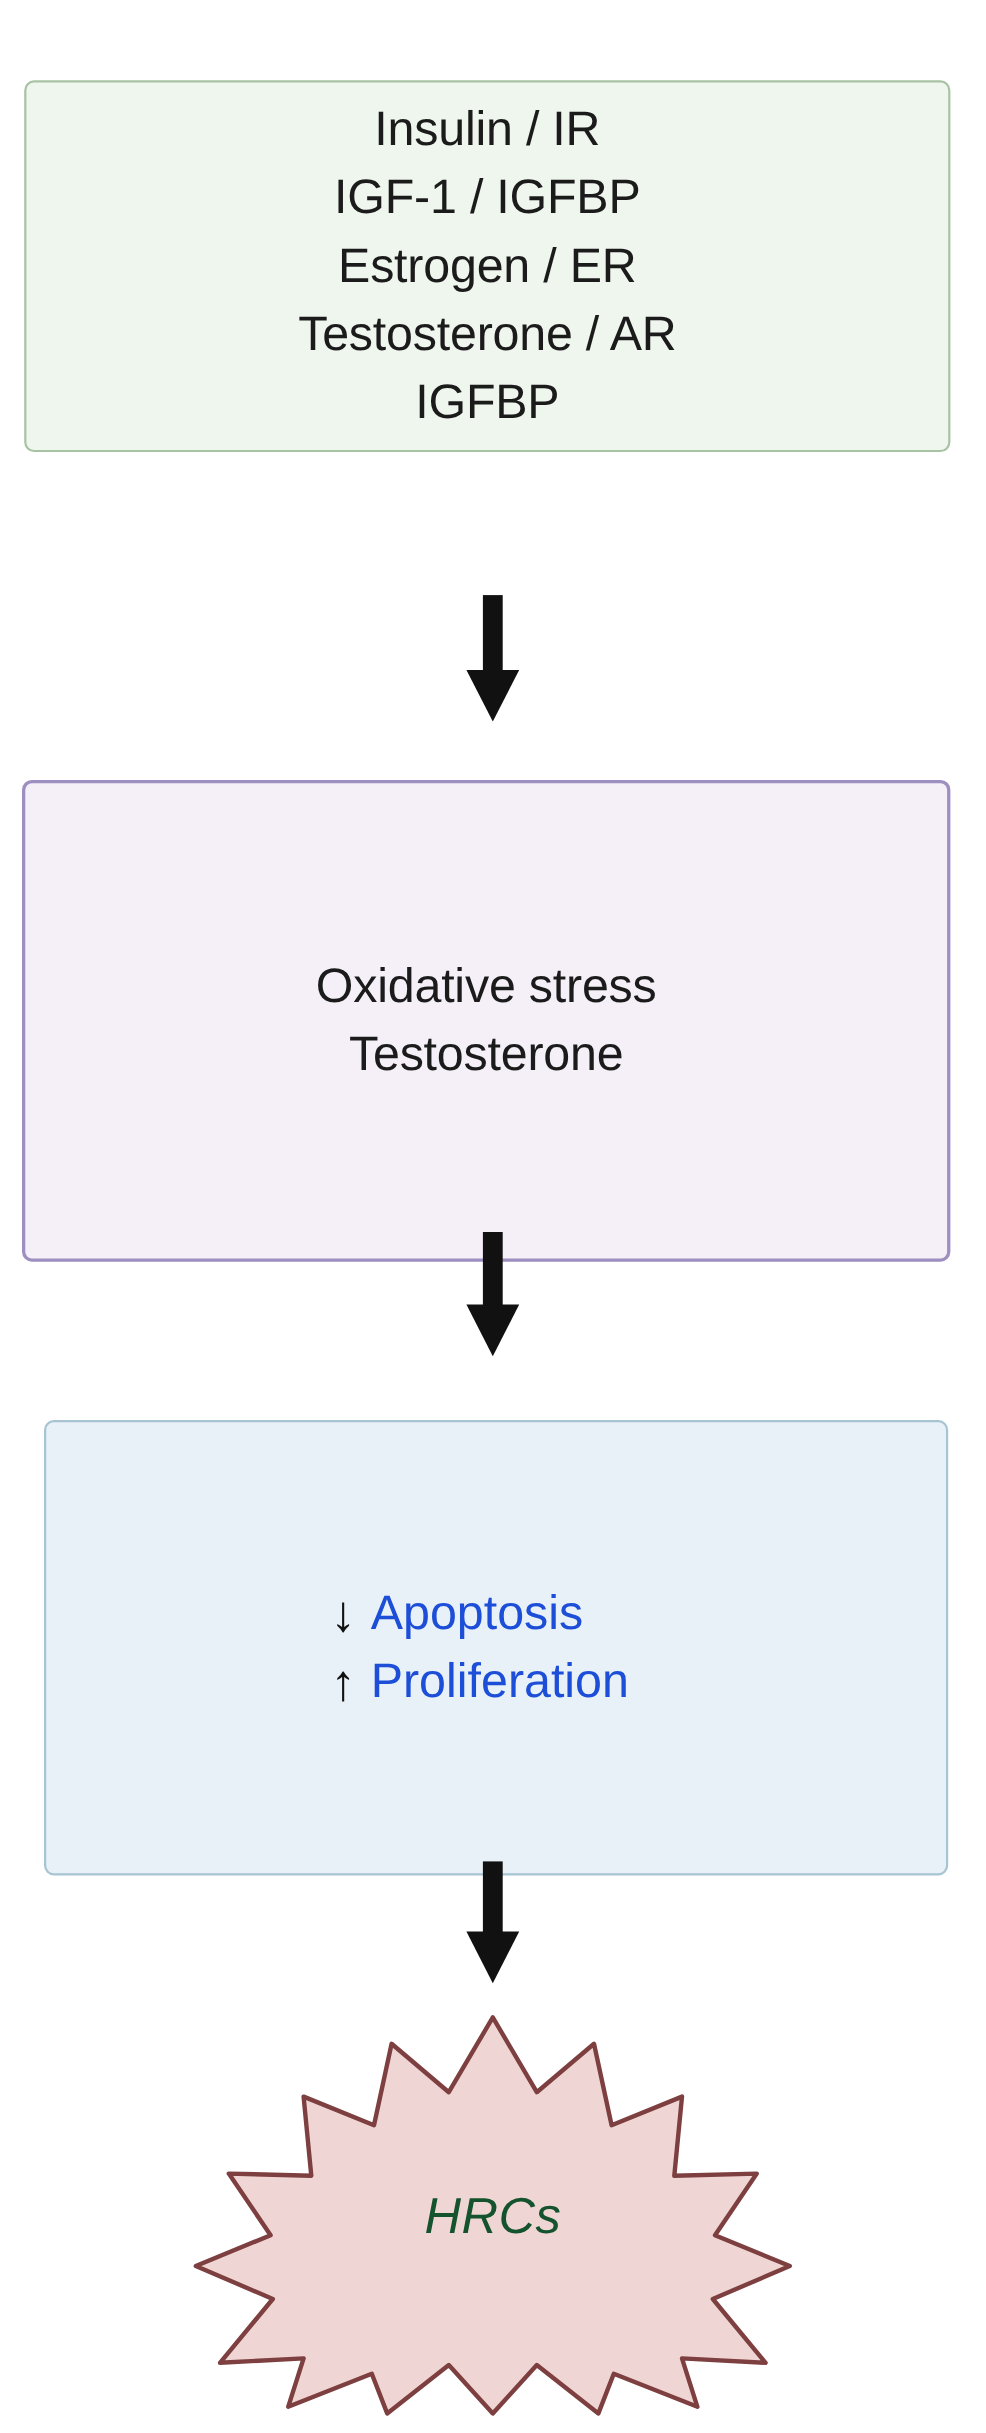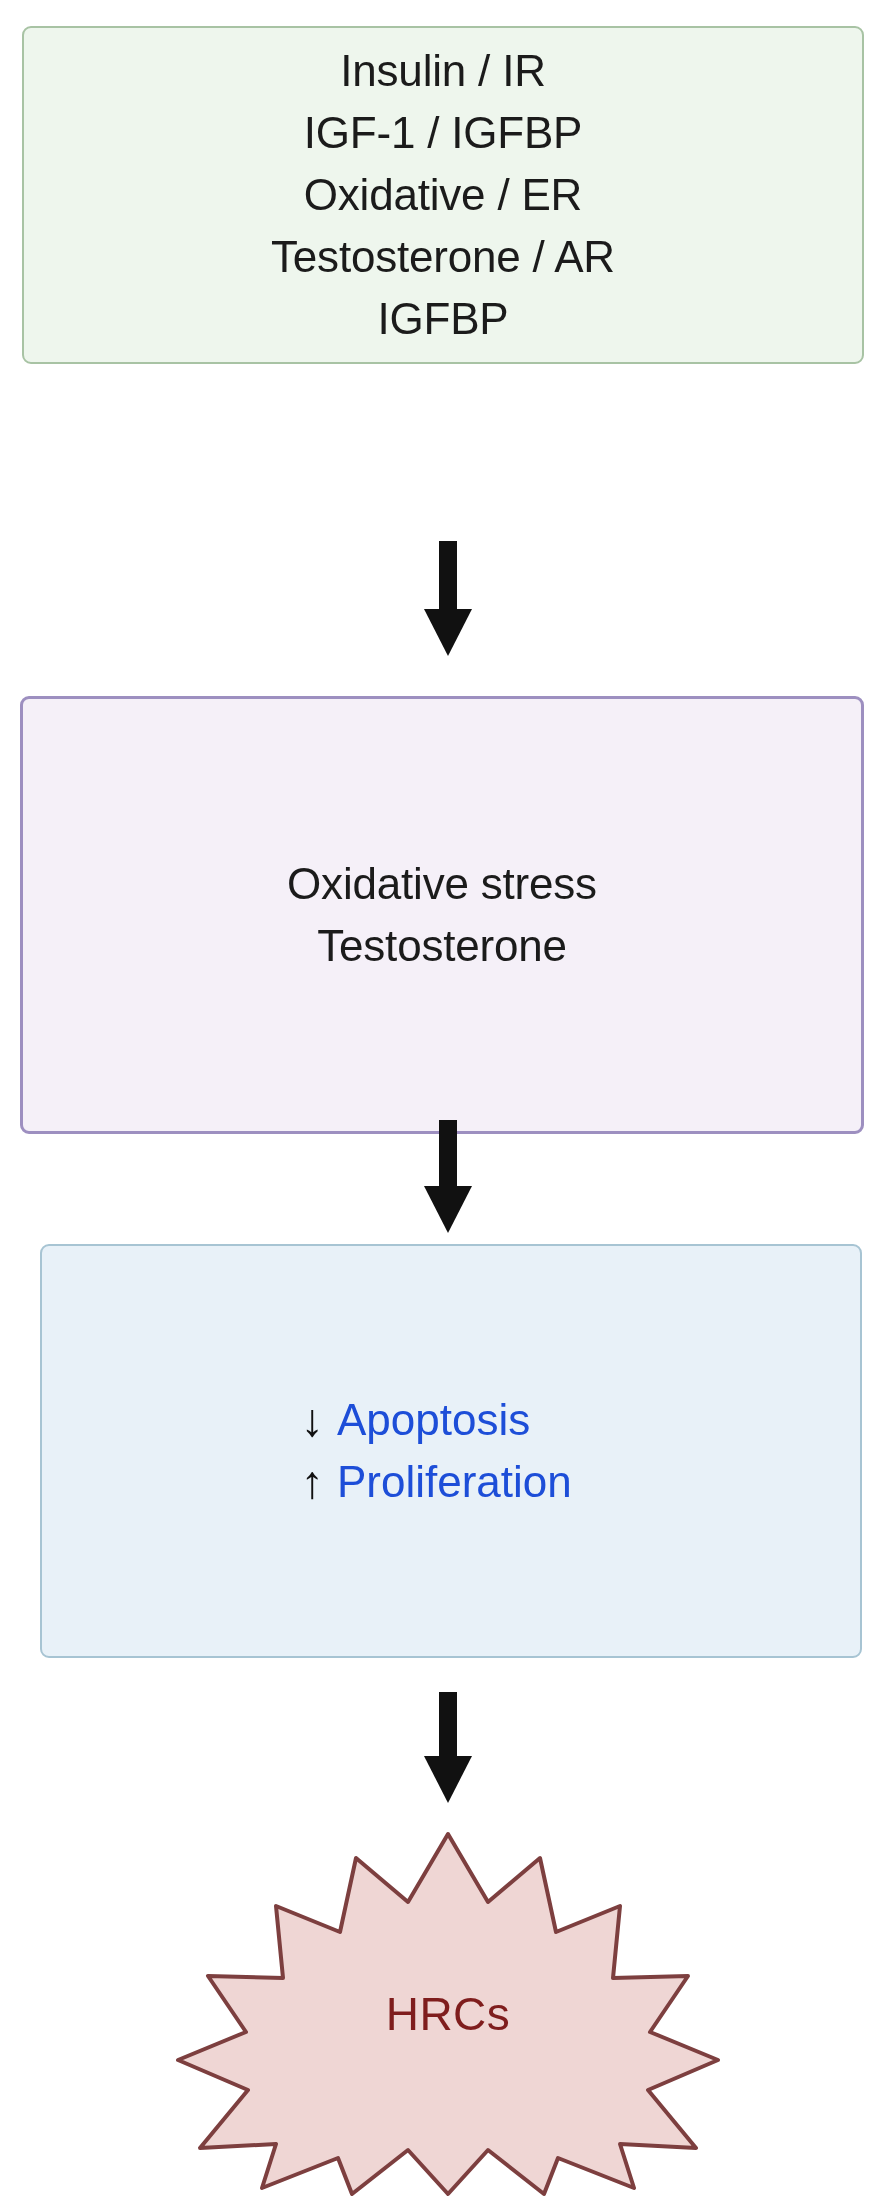--- a/index.html
+++ b/index.html
@@ -26,20 +26,21 @@
   
   .node-box {
     position: absolute;
     box-sizing: border-box;
     border-radius: 9px;
     display: flex;
     flex-direction: column;
     align-items: center;
     justify-content: center;
     text-align: center;
+    margin-top: 47px;
   }
 
   .node-line {
     color: #1b1b1b;
     font-size: 44px;
     line-height: 62px;
     letter-spacing: -0.2px;
     white-space: nowrap;
   }
 
@@ -49,21 +50,21 @@
     top: 26px;
     width: 842px;
     height: 338px;
     background: #eef6ed;
     border: 2px solid #a8c3a4;
   }
 
   
   #node-stress {
     left: 20px;
-    top: 696px;
+    top: 662px;
     width: 844px;
     height: 438px;
     background: #f5f0f8;
     border: 3px solid #9d8fc0;
   }
 
   
   #node-cellfate {
     left: 40px;
     top: 1244px;
@@ -124,33 +125,34 @@
   #outcome-label {
     position: absolute;
     left: 0;
     top: 0;
     width: 600px;
     height: 372px;
     display: flex;
     align-items: center;
     justify-content: center;
     font-size: 46px;
-    color: #7f1d1d;
+    color: #14532d;
     letter-spacing: 0.4px;
+    font-style: italic;
   }
 </style>
 </head>
 <body>
 
 <div id="flow-canvas">
 
   <div class="node-box" id="node-hormones">
     <div class="node-line">Insulin / IR</div>
     <div class="node-line">IGF-1 / IGFBP</div>
-    <div class="node-line">Oxidative / ER</div>
+    <div class="node-line">Estrogen / ER</div>
     <div class="node-line">Testosterone / AR</div>
     <div class="node-line">IGFBP</div>
   </div>
 
   <div class="connector" id="connector-1" style="top:541px;">
     <svg width="56" height="116" viewBox="0 0 56 116">
       <rect x="19" y="0" width="18" height="72" fill="#111111"></rect>
       <polygon points="4,68 52,68 28,115" fill="#111111"></polygon>
     </svg>
   </div>

